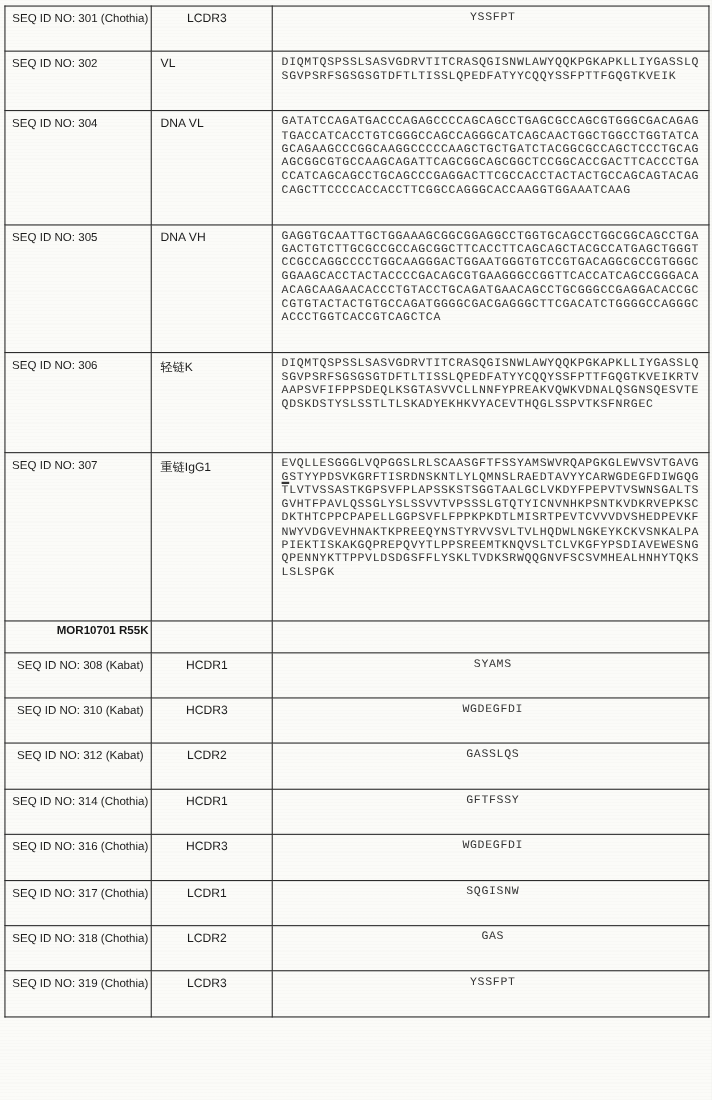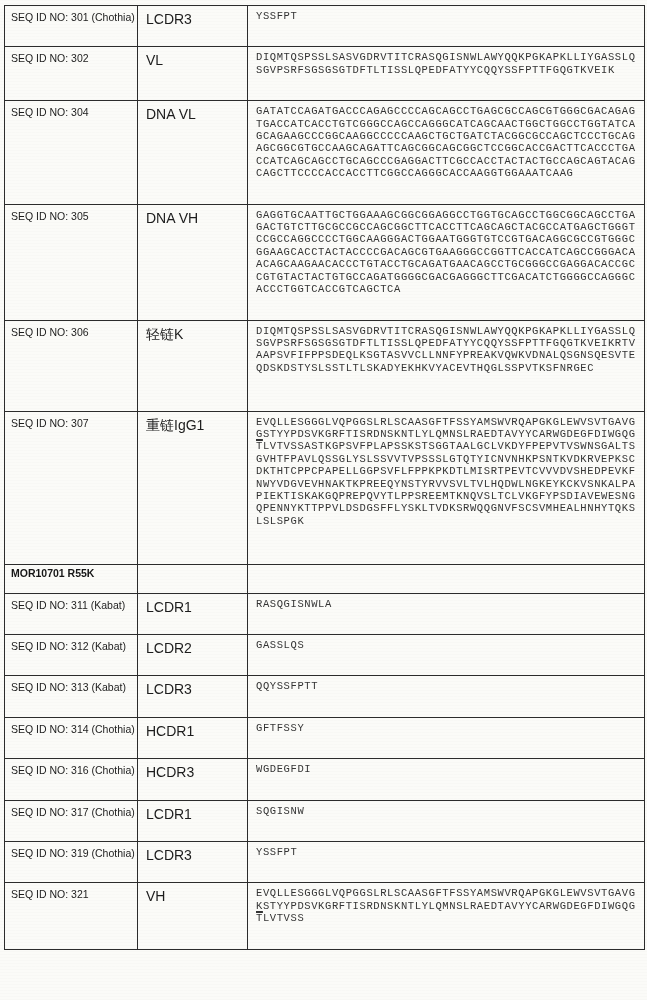--- a/index.html
+++ b/index.html
@@ -20,31 +20,31 @@
     border-collapse: collapse;
     width: 640px;
     table-layout: fixed;
   }
   table.seq-table td {
     border: 1px solid #2c2c2c;
     vertical-align: top;
     box-sizing: border-box;
     overflow: hidden;
   }
-  tr.single td { height: 28px; }
+  tr.single td { height: 28px; text-align: center; }
   tr.section-row td { height: 15px; }
   .id-cell {
     padding: 5px 2px 6px 6px;
     font-size: 10.5px;
     color: #1c1c1c;
     white-space: nowrap;
   }
   .region-cell {
     padding: 5px 17px 6px 8px;
-    font-size: 14px;
+    font-size: 11px;
     color: #1c1c1c;
     white-space: nowrap;
   }
   .seq-cell {
     padding: 4px 4px 24px 8px;
     font-family: "Liberation Mono", "DejaVu Sans Mono", monospace;
     font-size: 10.5px;
     letter-spacing: 0.6px;
     color: #343434;
   }
@@ -55,20 +55,21 @@
   .ul {
     text-decoration: underline;
     text-decoration-thickness: 1.5px;
     text-underline-offset: 2px;
   }
   .section-label {
     font-weight: bold;
     font-size: 10.5px;
     padding: 2px 2px 2px 6px;
     color: #161616;
+    text-align: right;
   }
 </style>
 </head>
 <body>
 
 <div class="page">
   <table class="seq-table">
     <colgroup>
       <col style="width:133px">
       <col style="width:110px">
@@ -141,41 +142,41 @@
             <div class="seq-line">LSLSPGK</div>
             <div class="seq-line">&nbsp;</div>
           </td>
         </tr>
         <tr class="section-row">
           <td class="section-label">MOR10701 R55K</td>
           <td class="region-cell"></td>
           <td class="seq-cell"></td>
         </tr>
         <tr class="single">
-          <td class="id-cell">SEQ ID NO: 311 (Kabat)</td>
-          <td class="region-cell">LCDR1</td>
-          <td class="seq-cell">
-            <div class="seq-line">RASQGISNWLA</div>
+          <td class="id-cell">SEQ ID NO: 308 (Kabat)</td>
+          <td class="region-cell">HCDR1</td>
+          <td class="seq-cell">
+            <div class="seq-line">SYAMS</div>
+          </td>
+        </tr>
+        <tr class="single">
+          <td class="id-cell">SEQ ID NO: 310 (Kabat)</td>
+          <td class="region-cell">HCDR3</td>
+          <td class="seq-cell">
+            <div class="seq-line">WGDEGFDI</div>
           </td>
         </tr>
         <tr class="single">
           <td class="id-cell">SEQ ID NO: 312 (Kabat)</td>
           <td class="region-cell">LCDR2</td>
           <td class="seq-cell">
             <div class="seq-line">GASSLQS</div>
           </td>
         </tr>
         <tr class="single">
-          <td class="id-cell">SEQ ID NO: 313 (Kabat)</td>
-          <td class="region-cell">LCDR3</td>
-          <td class="seq-cell">
-            <div class="seq-line">QQYSSFPTT</div>
-          </td>
-        </tr>
-        <tr class="single">
           <td class="id-cell">SEQ ID NO: 314 (Chothia)</td>
           <td class="region-cell">HCDR1</td>
           <td class="seq-cell">
             <div class="seq-line">GFTFSSY</div>
           </td>
         </tr>
         <tr class="single">
           <td class="id-cell">SEQ ID NO: 316 (Chothia)</td>
           <td class="region-cell">HCDR3</td>
           <td class="seq-cell">
@@ -183,30 +184,28 @@
           </td>
         </tr>
         <tr class="single">
           <td class="id-cell">SEQ ID NO: 317 (Chothia)</td>
           <td class="region-cell">LCDR1</td>
           <td class="seq-cell">
             <div class="seq-line">SQGISNW</div>
           </td>
         </tr>
         <tr class="single">
+          <td class="id-cell">SEQ ID NO: 318 (Chothia)</td>
+          <td class="region-cell">LCDR2</td>
+          <td class="seq-cell">
+            <div class="seq-line">GAS</div>
+          </td>
+        </tr>
+        <tr class="single">
           <td class="id-cell">SEQ ID NO: 319 (Chothia)</td>
           <td class="region-cell">LCDR3</td>
           <td class="seq-cell">
             <div class="seq-line">YSSFPT</div>
-          </td>
-        </tr>
-        <tr class="">
-          <td class="id-cell">SEQ ID NO: 321</td>
-          <td class="region-cell">VH</td>
-          <td class="seq-cell">
-            <div class="seq-line">EVQLLESGGGLVQPGGSLRLSCAASGFTFSSYAMSWVRQAPGKGLEWVSVTGAVG</div>
-            <div class="seq-line"><span class="ul">K</span>STYYPDSVKGRFTISRDNSKNTLYLQMNSLRAEDTAVYYCARWGDEGFDIWGQG</div>
-            <div class="seq-line">TLVTVSS</div>
           </td>
         </tr>
       </tbody>
   </table>
 </div>
 
 </body></html>

